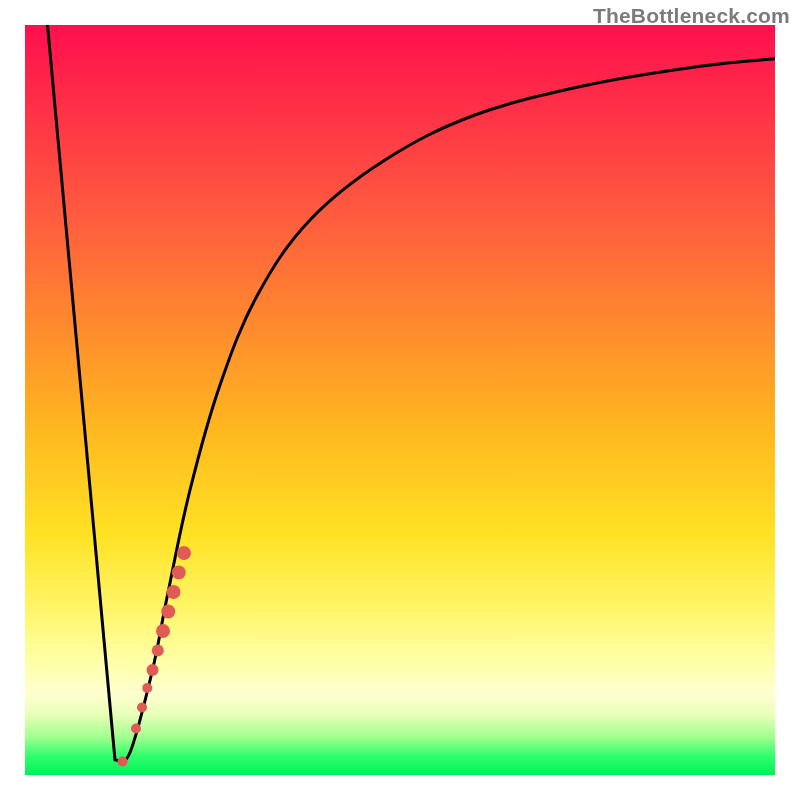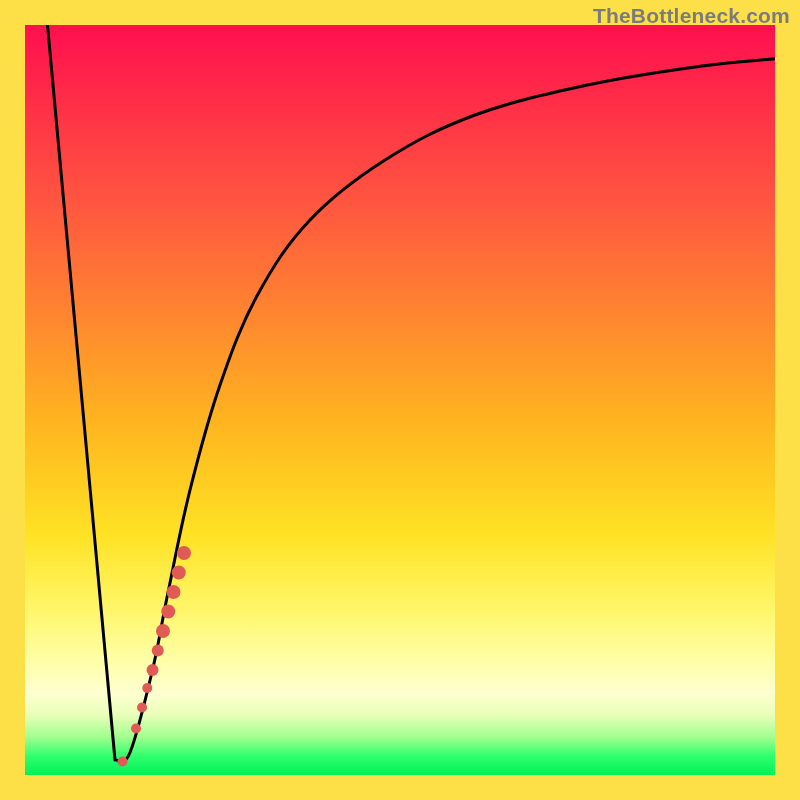--- a/index.html
+++ b/index.html
@@ -8,21 +8,21 @@
     width: 800px;
     height: 800px;
     background: #000;
     overflow: hidden;
     font-family: Arial, Helvetica, sans-serif;
   }
   .stage {
     position: relative;
     width: 800px;
     height: 800px;
-    background: #fde047;
+    background: #ffffff;
   }
   .plot {
     position: absolute;
     left: 25px;
     top: 25px;
     width: 750px;
     height: 750px;
     
     background: linear-gradient(to bottom,
       #ff0f4f 0%,

